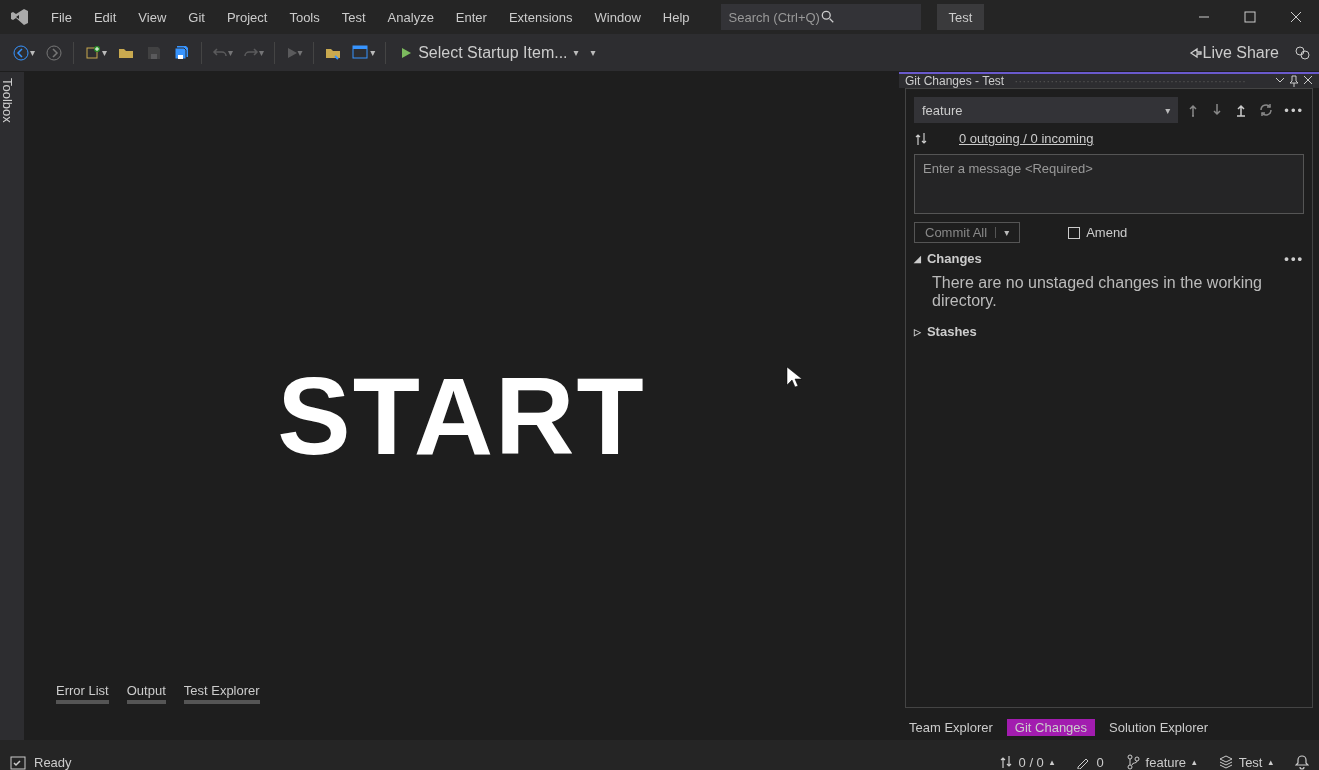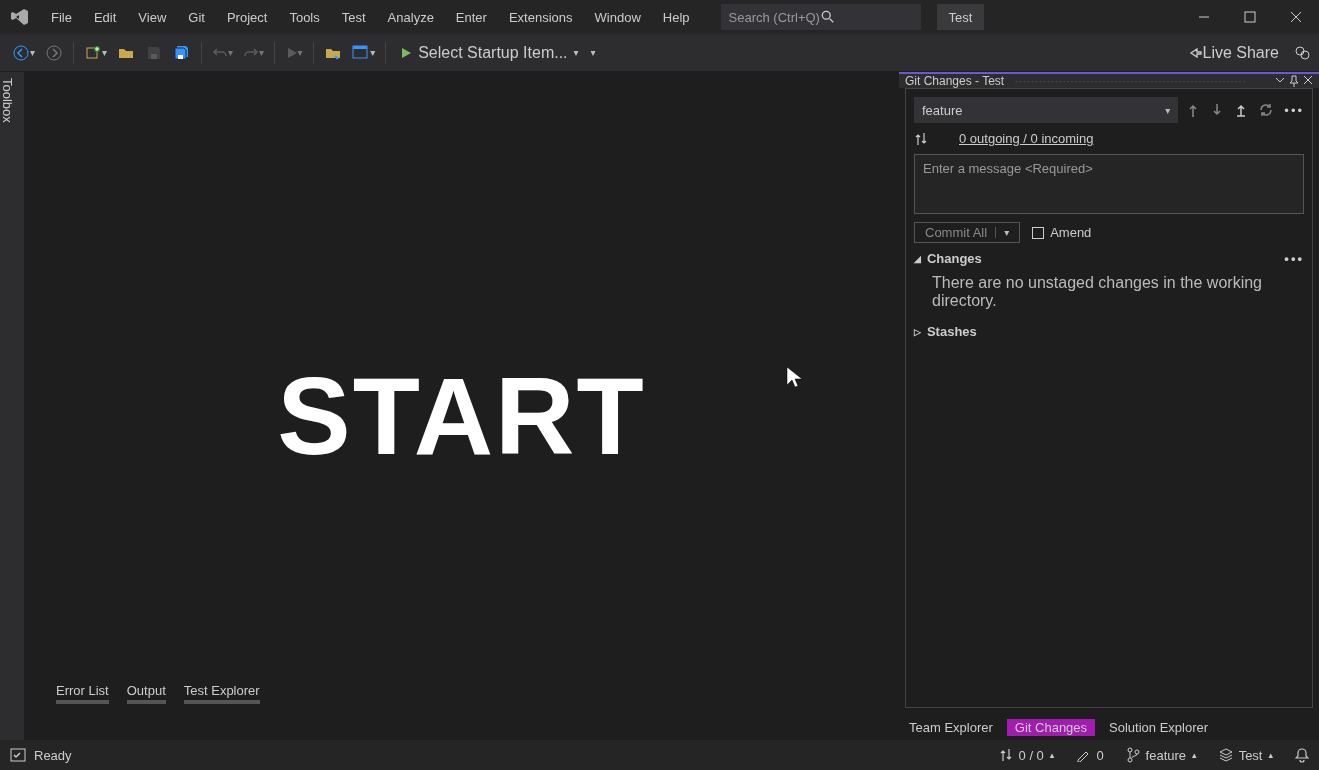--- a/index.html
+++ b/index.html
@@ -31,32 +31,32 @@
 .git-title .dots { flex:1; color:#555; overflow:hidden; white-space:nowrap; }
 .git-title .micons { display:flex; gap:4px; }
 .git-body { flex:1; border:1px solid #444; margin:0 6px 6px 6px; padding:8px; font-size:13px; display:flex; flex-direction:column; gap:8px; }
 .branch-row { display:flex; align-items:center; gap:8px; }
 .branch-dd { flex:1; background:#333337; height:26px; display:flex; align-items:center; padding:0 8px; justify-content:space-between; }
 .git-tool-icons { display:flex; gap:10px; align-items:center; }
 .outgoing-link { text-decoration:underline; cursor:pointer;margin-left:25px; }
 .commit-msg { background:#252526; border:1px solid #555; min-height:60px; padding:6px 8px; color:#999; font-size:13px; }
 .commit-row { display:flex; align-items:center; gap:12px; }
 .commit-btn { border:1px solid #555; padding:2px 10px; display:flex; align-items:center; gap:8px; color:#888; }
-.amend { display:flex; align-items:center; gap:6px; }
+.amend { display:flex; align-items:center; gap:6px;margin-left:36px; }
 .amend-box { width:12px; height:12px; border:1px solid #ccc; display:inline-block; }
 .section-head { display:flex; align-items:center; gap:6px; font-weight:600; justify-content:space-between;}
 .section-head .left { display:flex; align-items:center; gap:6px;}
 .section-sub { color:#bbb; padding-left:18px; font-size:16px;}
 .stash-head { display:flex; align-items:center; gap:6px; font-weight:600; }
 .panel-tabs-row { height:26px; display:flex; align-items:center; gap:14px; padding:0 10px; font-size:13px; }
 .panel-tabs-row .active { background:#a21caf; padding:1px 8px; }
 .bottom-tabs { position:absolute; bottom:36px; left:32px; display:flex; gap:18px; font-size:13px; }
 .bottom-tab { position:relative; padding-bottom:6px;margin-top:40px; }
 .bottom-tab::after { content:""; position:absolute; left:0; right:0; bottom:0; height:4px; background:#555; }
-.statusbar { height:30px; background:#252525; display:flex; align-items:center; padding:0 10px; font-size:13px; gap:18px; }
+.statusbar { height:30px; background:#252525; display:flex; align-items:flex-end; padding:0 10px; font-size:13px; gap:18px; }
 .statusbar .left { display:flex; align-items:center; gap:8px; }
 .statusbar .right { margin-left:auto; display:flex; align-items:center; gap:22px; }
 .tri { font-size:9px; }
 .drop-glyph { font-size: 10px; color:#bbb;}
 svg { display:block; }
 </style>
 </head>
 <body>
 
 <div class="titlebar">

